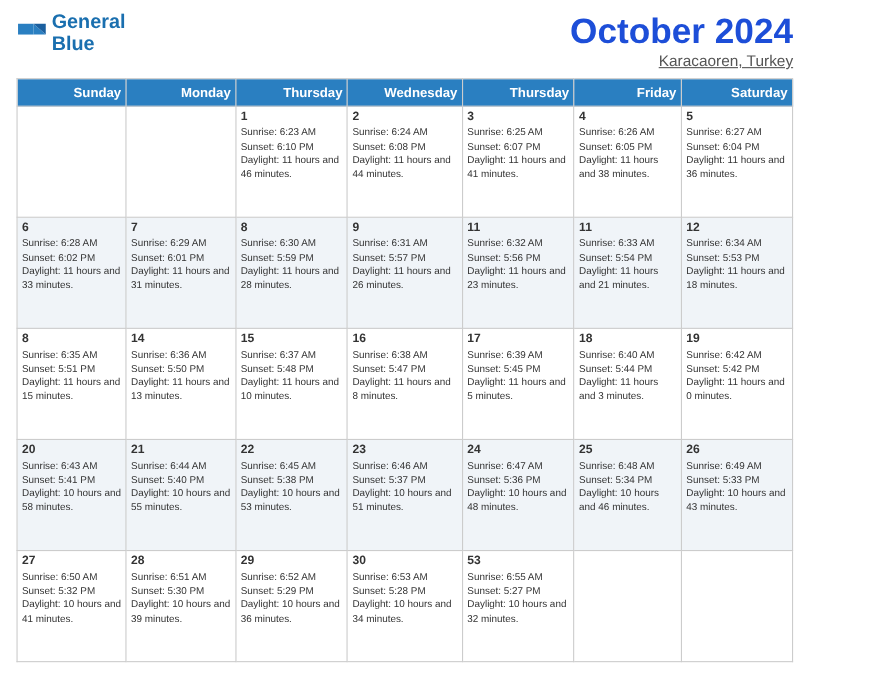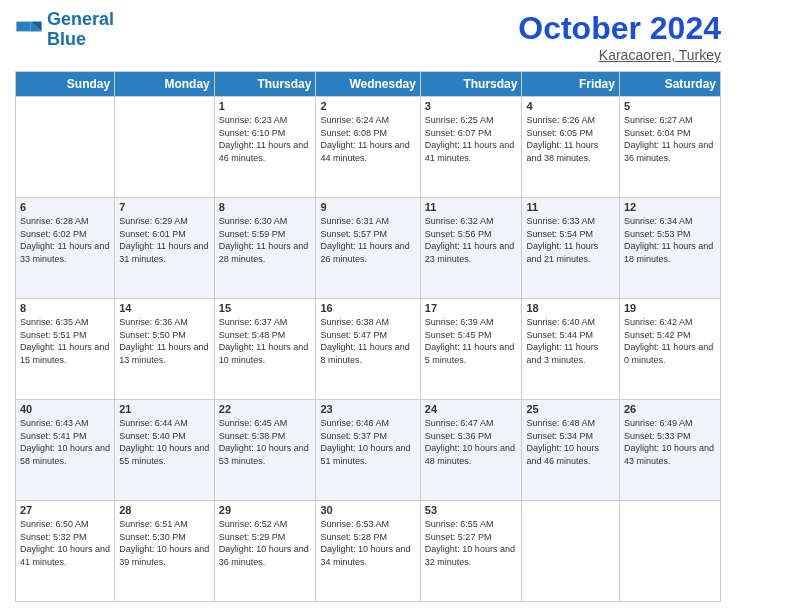--- a/index.html
+++ b/index.html
@@ -218,21 +218,21 @@
             <span class="day-num">18</span>
             <div class="day-info">Sunrise: 6:40 AM<br>Sunset: 5:44 PM<br>Daylight: 11 hours and 3 minutes.</div>
           </td>
           <td>
             <span class="day-num">19</span>
             <div class="day-info">Sunrise: 6:42 AM<br>Sunset: 5:42 PM<br>Daylight: 11 hours and 0 minutes.</div>
           </td>
         </tr>
         <tr>
           <td>
-            <span class="day-num">40</span>
+            <span class="day-num">20</span>
             <div class="day-info">Sunrise: 6:43 AM<br>Sunset: 5:41 PM<br>Daylight: 10 hours and 58 minutes.</div>
           </td>
           <td>
             <span class="day-num">21</span>
             <div class="day-info">Sunrise: 6:44 AM<br>Sunset: 5:40 PM<br>Daylight: 10 hours and 55 minutes.</div>
           </td>
           <td>
             <span class="day-num">22</span>
             <div class="day-info">Sunrise: 6:45 AM<br>Sunset: 5:38 PM<br>Daylight: 10 hours and 53 minutes.</div>
           </td>

